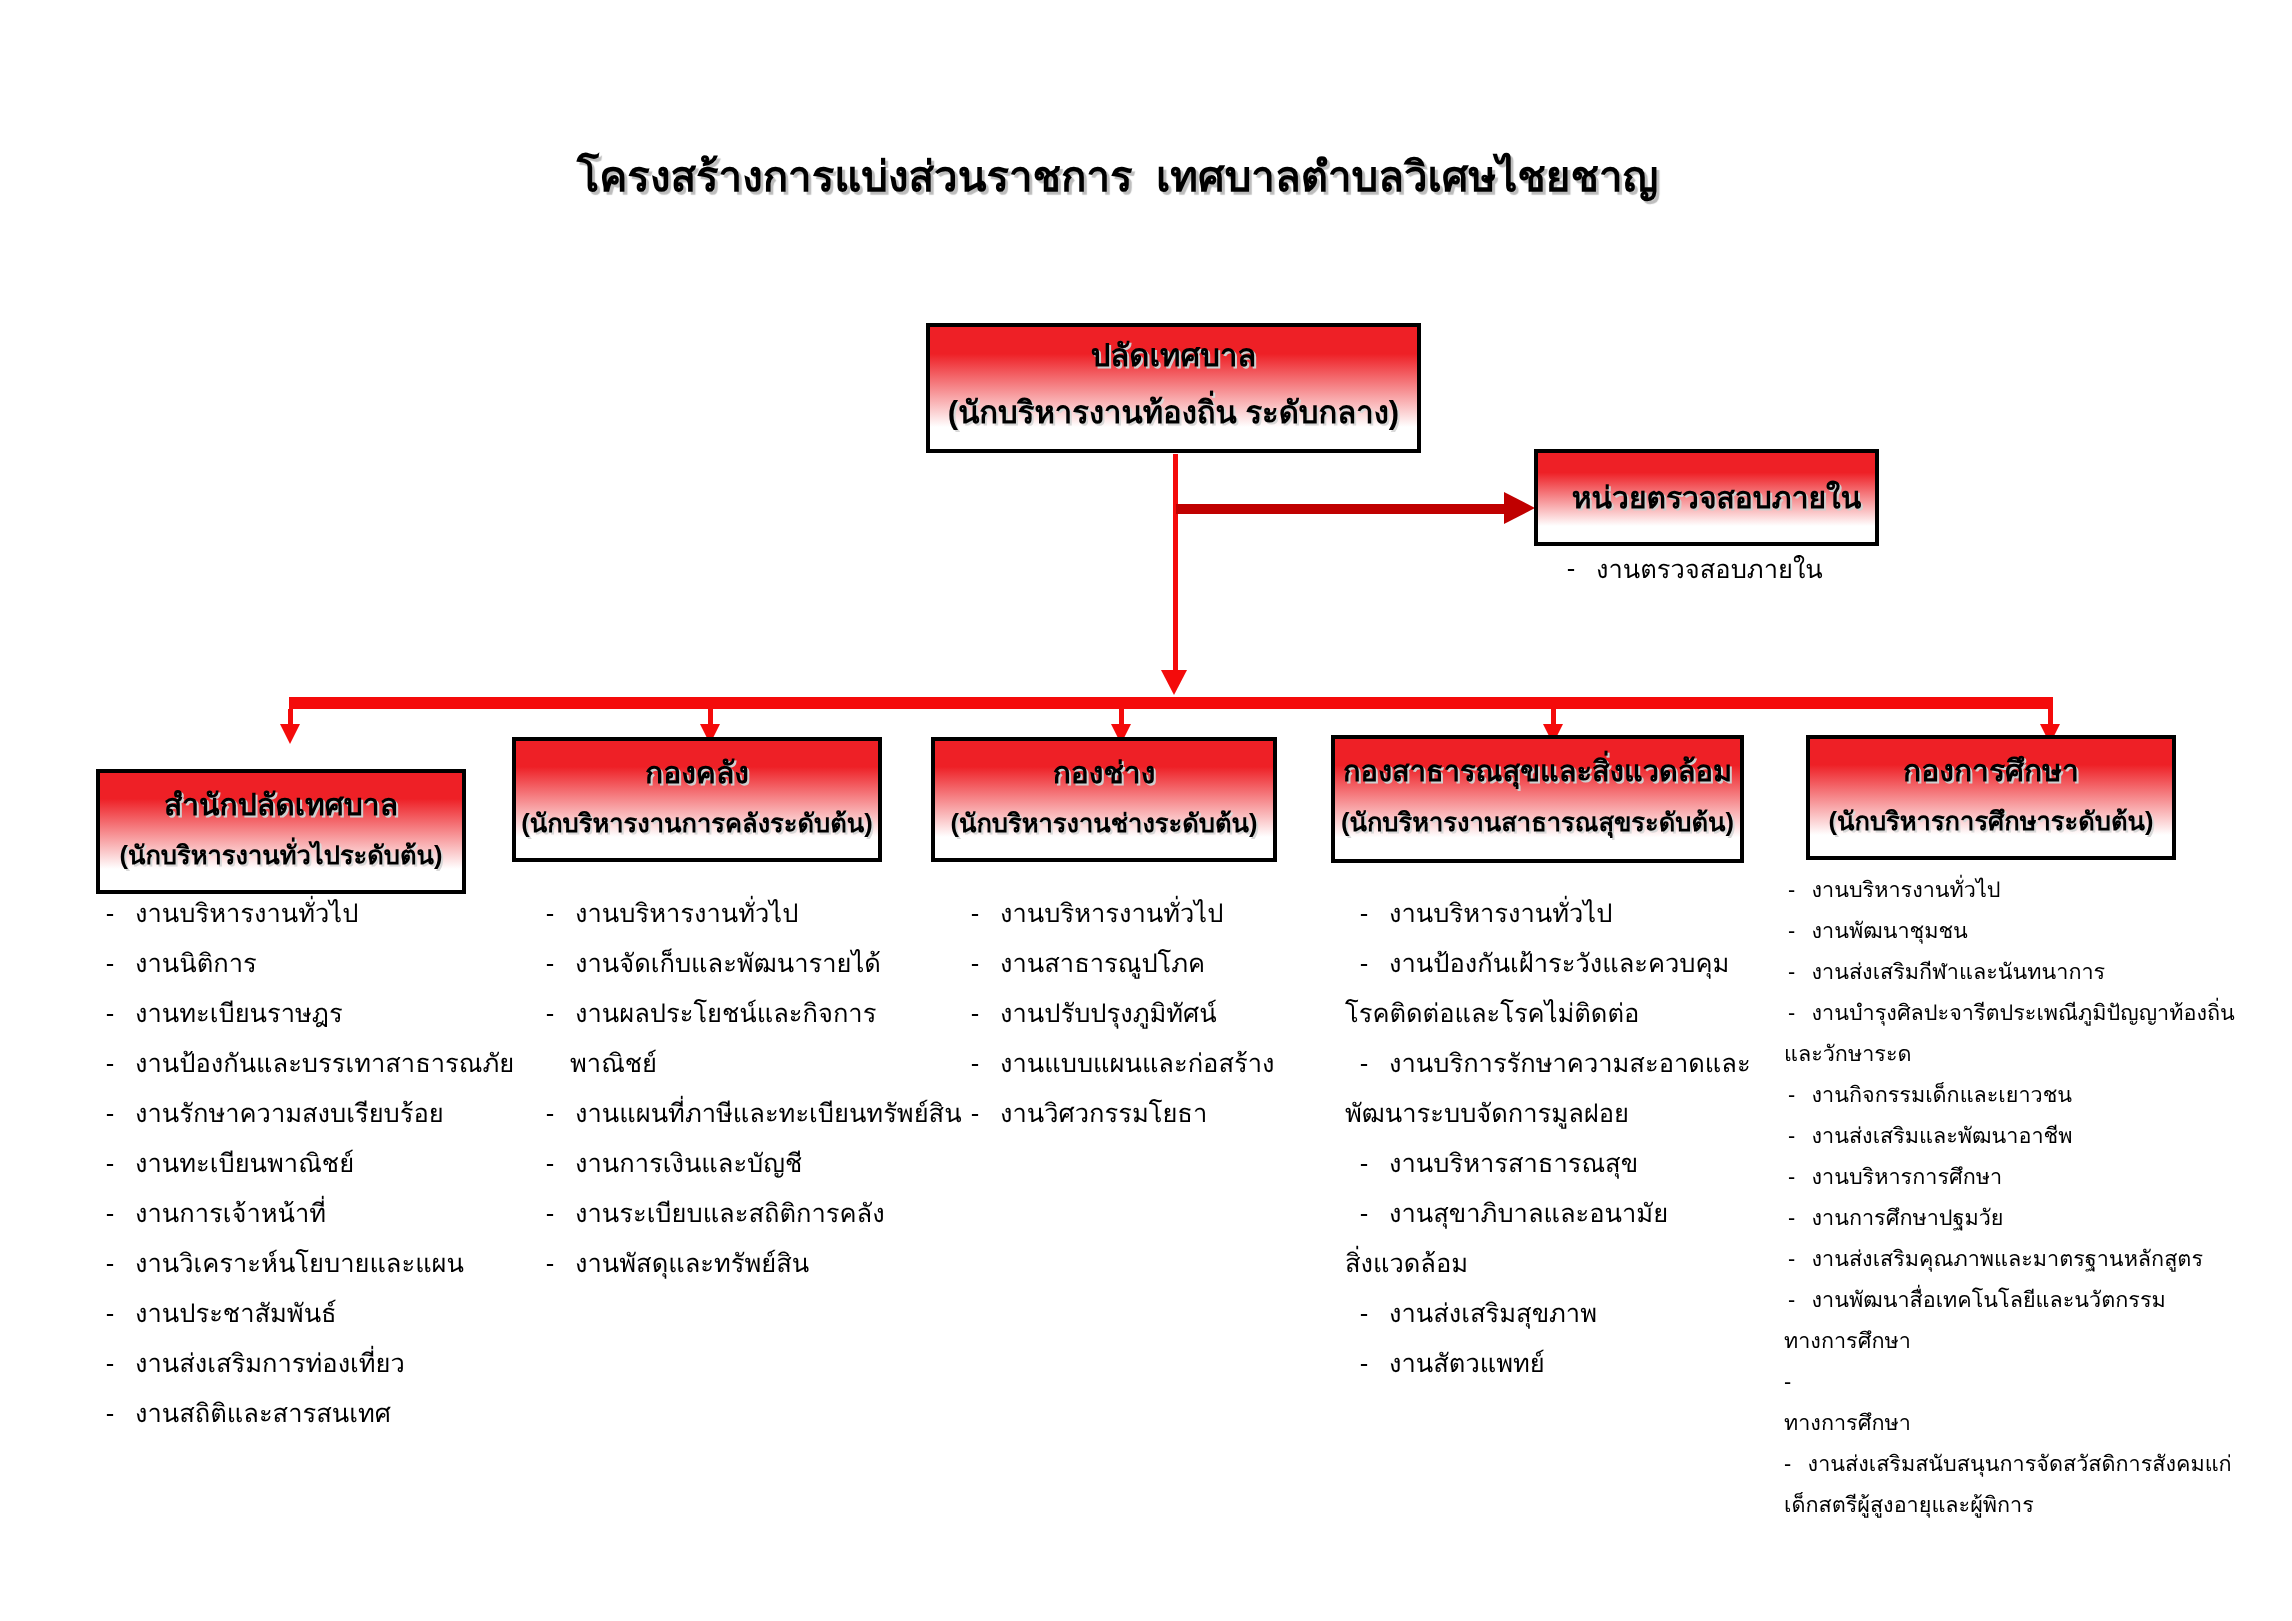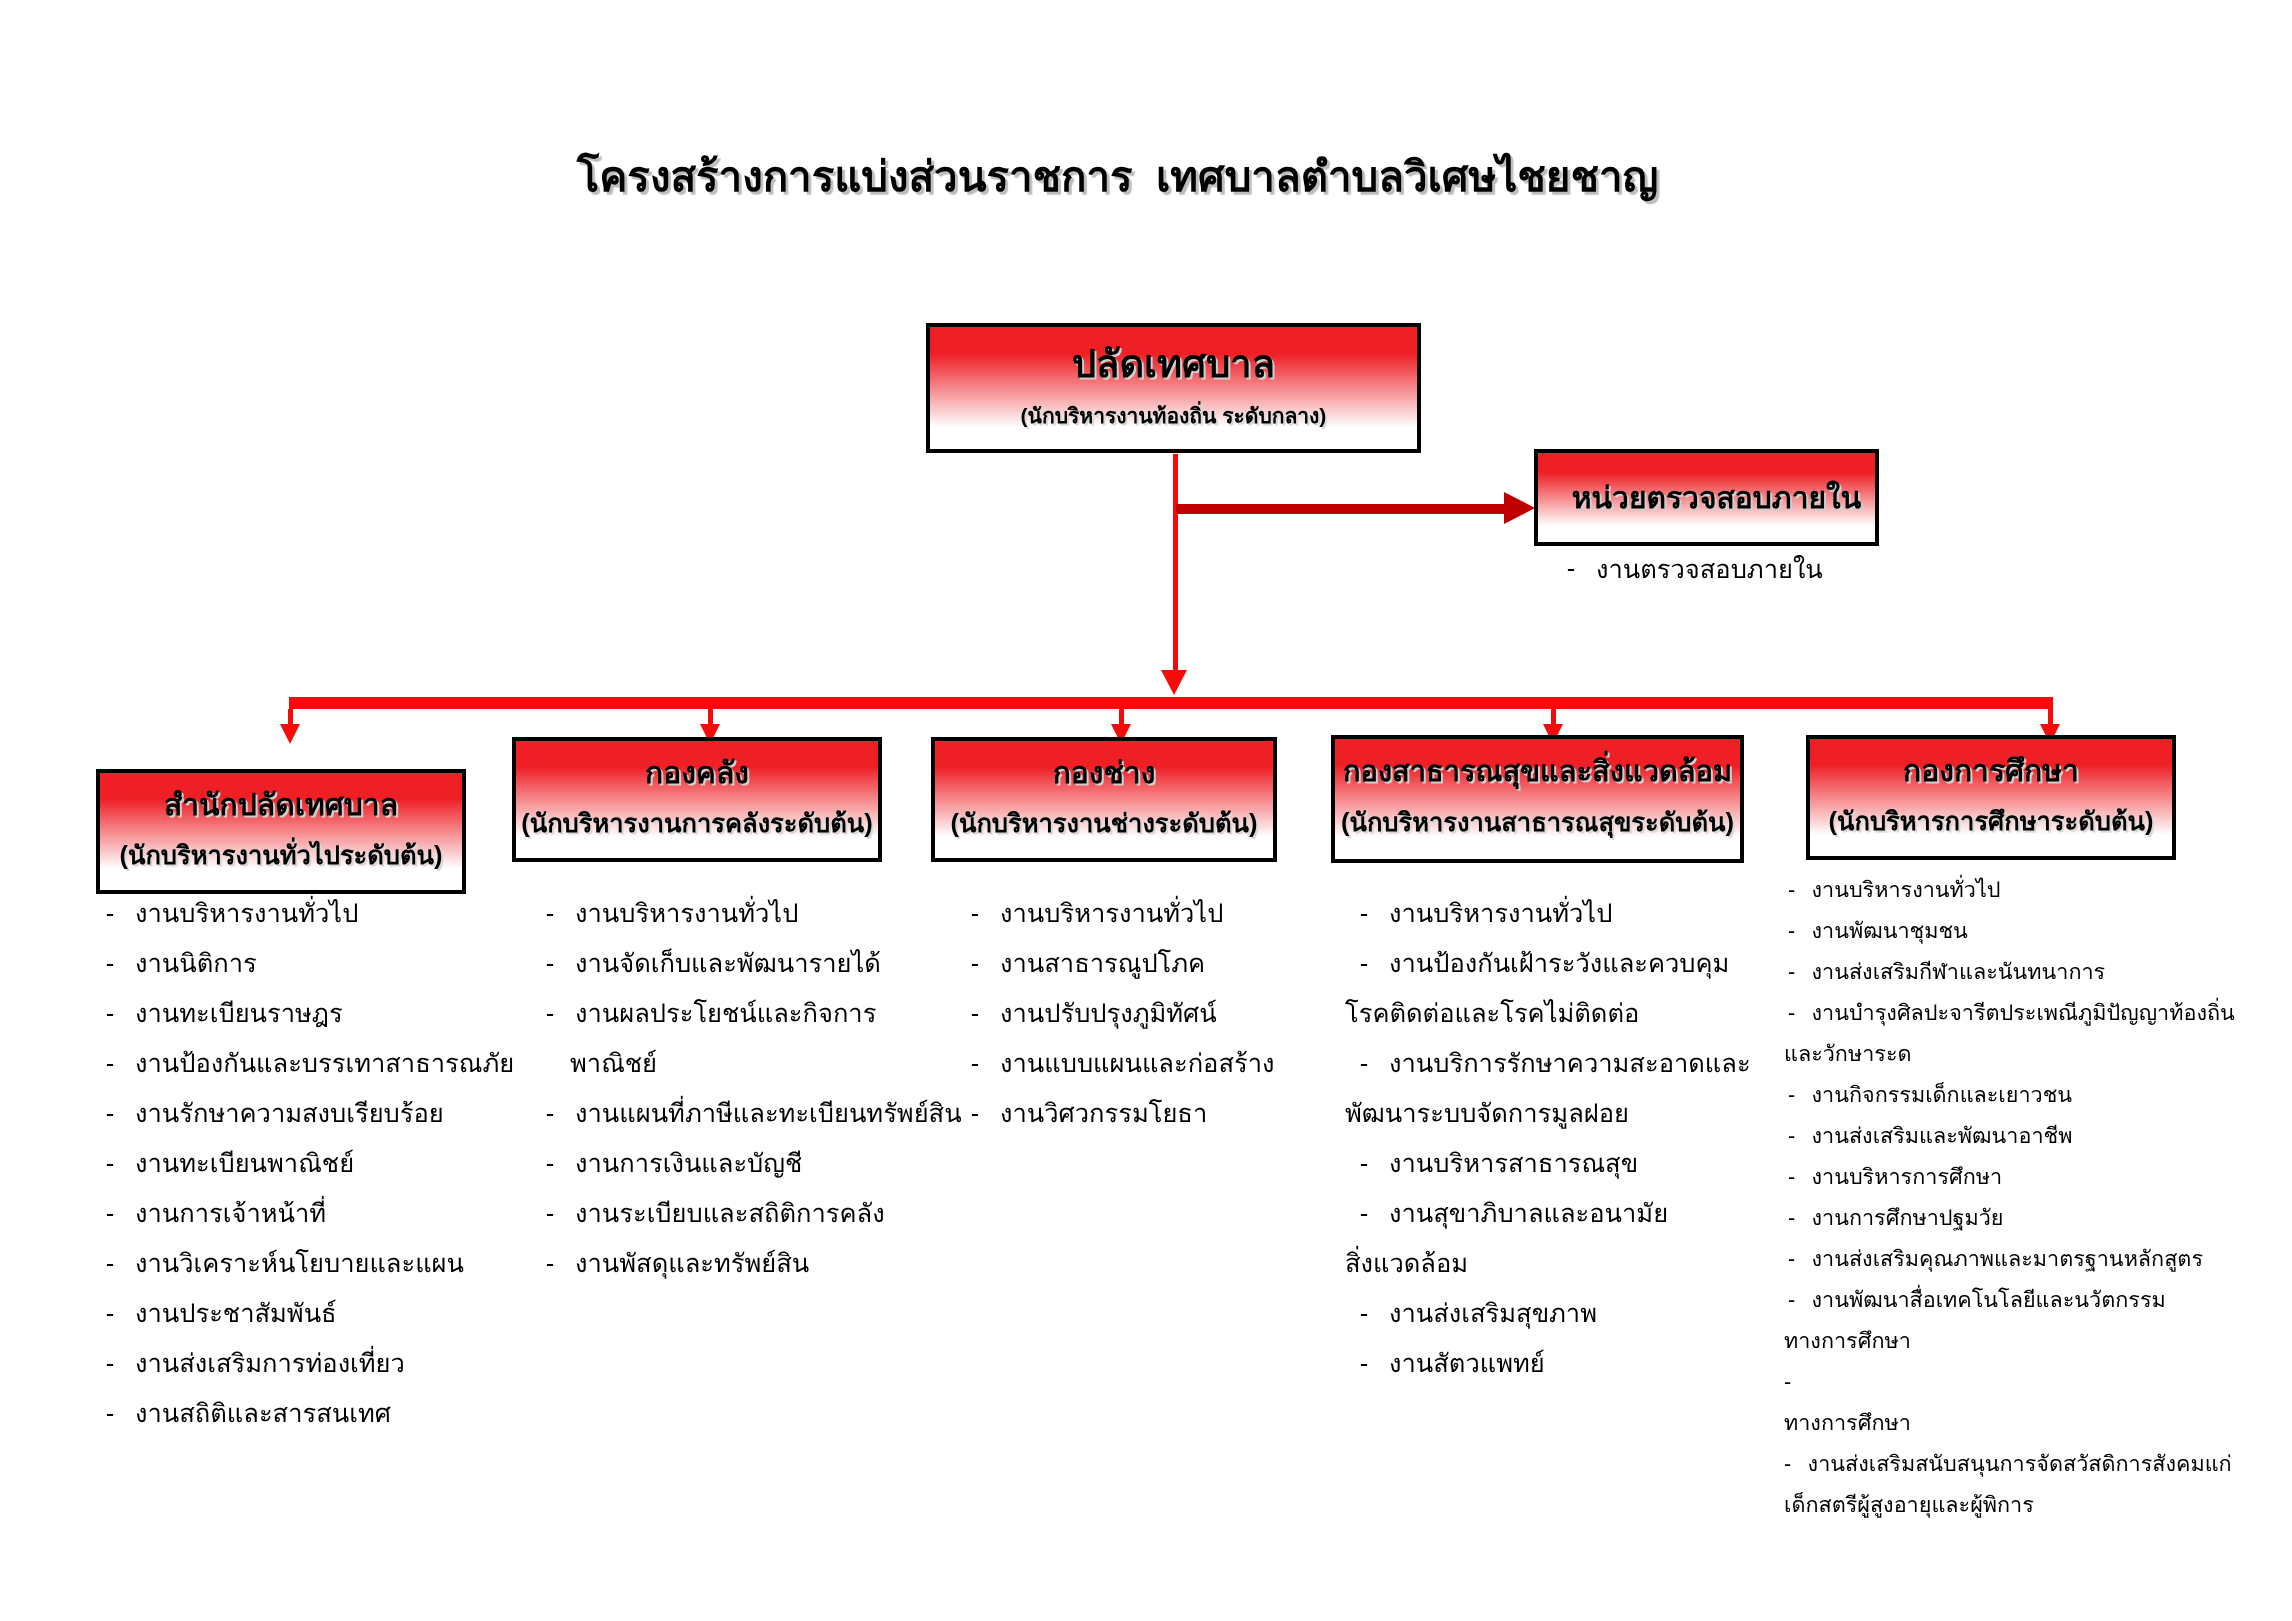--- a/index.html
+++ b/index.html
@@ -15,22 +15,22 @@
   .box{
     position:absolute;border:4.9px solid #000;box-sizing:border-box;
     background:linear-gradient(180deg,var(--accent) 0%,var(--accent) 22%,#ffffff 82%,#ffffff 100%);
     display:flex;flex-direction:column;align-items:center;justify-content:center;
     text-align:center;
   }
   .box .box-title{font-weight:bold;font-size:30px;line-height:1.1;text-shadow:2px 2px 0 #cfcfcf;white-space:nowrap;}
   .box .box-sub{font-weight:bold;font-size:25.5px;margin-top:13.7px;text-shadow:2px 2px 0 #d8d8d8;white-space:nowrap;}
 
   #top-box{left:926px;top:323px;width:495px;height:130px;}
-  #top-box .box-title{font-size:38px;}
-  #top-box .box-sub{font-size:21px;}
+  #top-box .box-title{font-size:31px;}
+  #top-box .box-sub{font-size:31px;}
 
   #audit-box{left:1534px;top:449px;width:345px;height:97px;padding-left:20px;}
   #audit-box .box-title{font-size:30px;}
 
   #dept-box-0{left:96px;top:769px;width:370px;height:125px;}
   #dept-box-1{left:512px;top:737px;width:370px;height:125px;}
   #dept-box-2{left:931px;top:737px;width:346px;height:125px;}
   #dept-box-3{left:1331px;top:735px;width:413px;height:128px;}
   #dept-box-4{left:1806px;top:735px;width:370px;height:125px;}
   #dept-box-3 .box-title{font-size:29px;}

